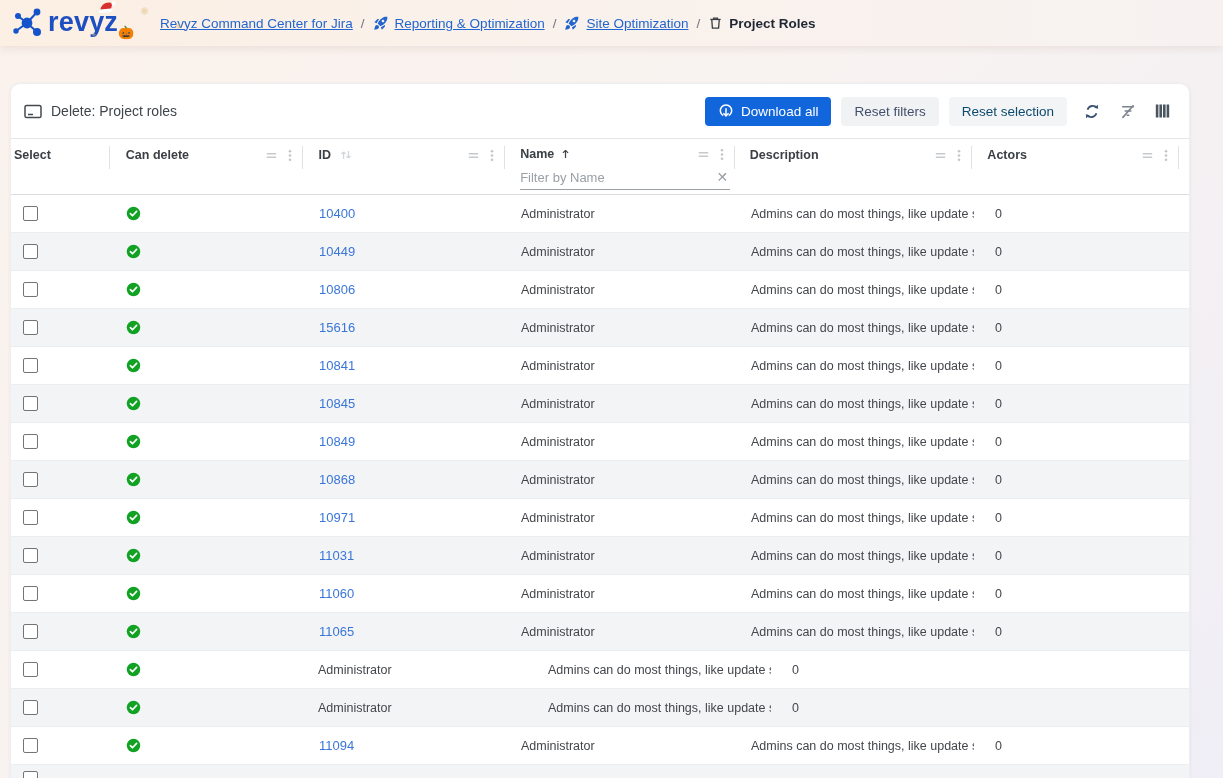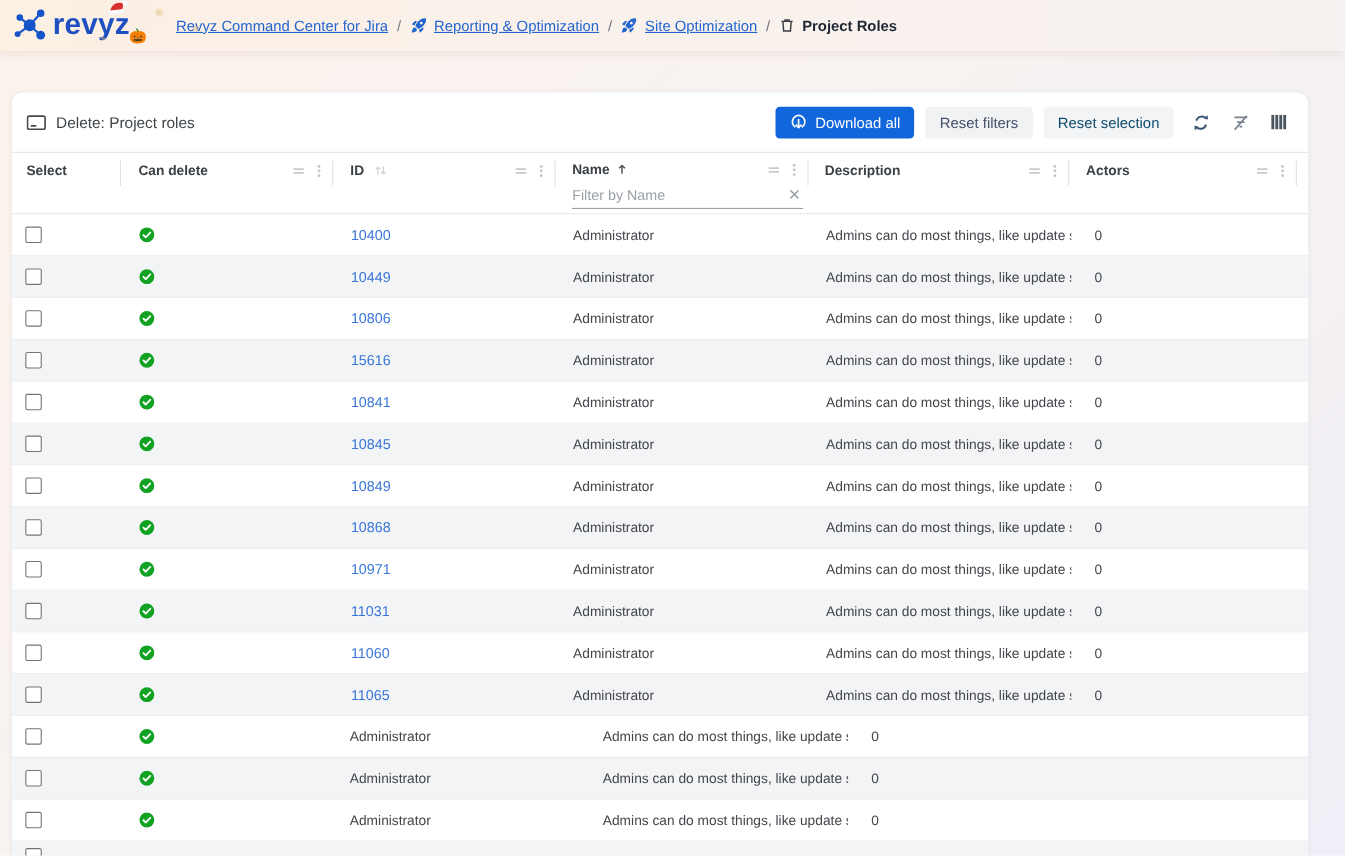--- a/index.html
+++ b/index.html
@@ -54,21 +54,21 @@
   .hcell { position:relative; display:flex; flex-direction:column; }
   .hcell .sep { position:absolute; right:0; top:7px; width:1px; height:23px; background:#e0e2e5; }
   .label-row { height:32px; display:flex; align-items:center; padding-right:10px; }
   .hlabel { font-size:12.5px; font-weight:bold; color:#3b4045; white-space:nowrap; }
   .flex-sp { flex:1; }
   .hicon { display:inline-flex; align-items:center; margin-left:8px; cursor:pointer; }
 
   .c-select { width:99px; }  .c-candel { width:193px; } .c-id { width:203px; }
   .c-name { width:230px; }   .c-desc { width:238px; }   .c-actors { width:207px; }
   .c-gutter { width:10px; }
-  .pad { padding-left:16px; } .pad-sm { padding-left:13px; } .pad15 { padding-left:15px; }
+  .pad { padding-left:16px; } .pad-sm { padding-left:3px; } .pad15 { padding-left:15px; }
 
   .filter-row { height:25px; display:flex; align-items:flex-start; padding-left:14px; }
   .filter-box { width:210px; display:flex; align-items:center; border-bottom:1px solid #9aa0a6;
                 padding-bottom:4px; }
   .filter-input { border:none; outline:none; flex:1; font-size:13px; color:#40454a;
                   font-family:"Liberation Sans",sans-serif; background:transparent; }
   .filter-input::placeholder { color:#9aa0a6; }
   .filter-clear { color:#9aa0a6; font-size:14px; cursor:pointer; line-height:1; padding:0 2px; }
 
   .grid-body { background:#fff; }
@@ -657,20 +657,23 @@
   <div class="row">
     <div class="cell c-select">
       <span class="checkbox"></span>
     </div>
     <div class="cell c-candel pad">
       <svg width="15" height="15" viewBox="0 0 16 16">
         <circle cx="8" cy="8" r="7.2" fill="#12a223"></circle>
         <path d="M4.7 8.2l2.2 2.2 4.4-4.6" fill="none" stroke="#fff" stroke-width="1.8" stroke-linecap="round" stroke-linejoin="round"></path>
       </svg>
     </div>
+    <div class="cell c-id pad">
+      <a class="id-link">11094</a>
+    </div>
     <div class="cell c-name pad15">
       <span class="cell-text">Administrator</span>
     </div>
     <div class="cell c-desc pad15">
       <span class="cell-text">Admins can do most things, like update setting</span>
     </div>
     <div class="cell c-actors pad15">
       <span class="cell-text" style="padding-left:6px">0</span>
     </div>
   </div>

